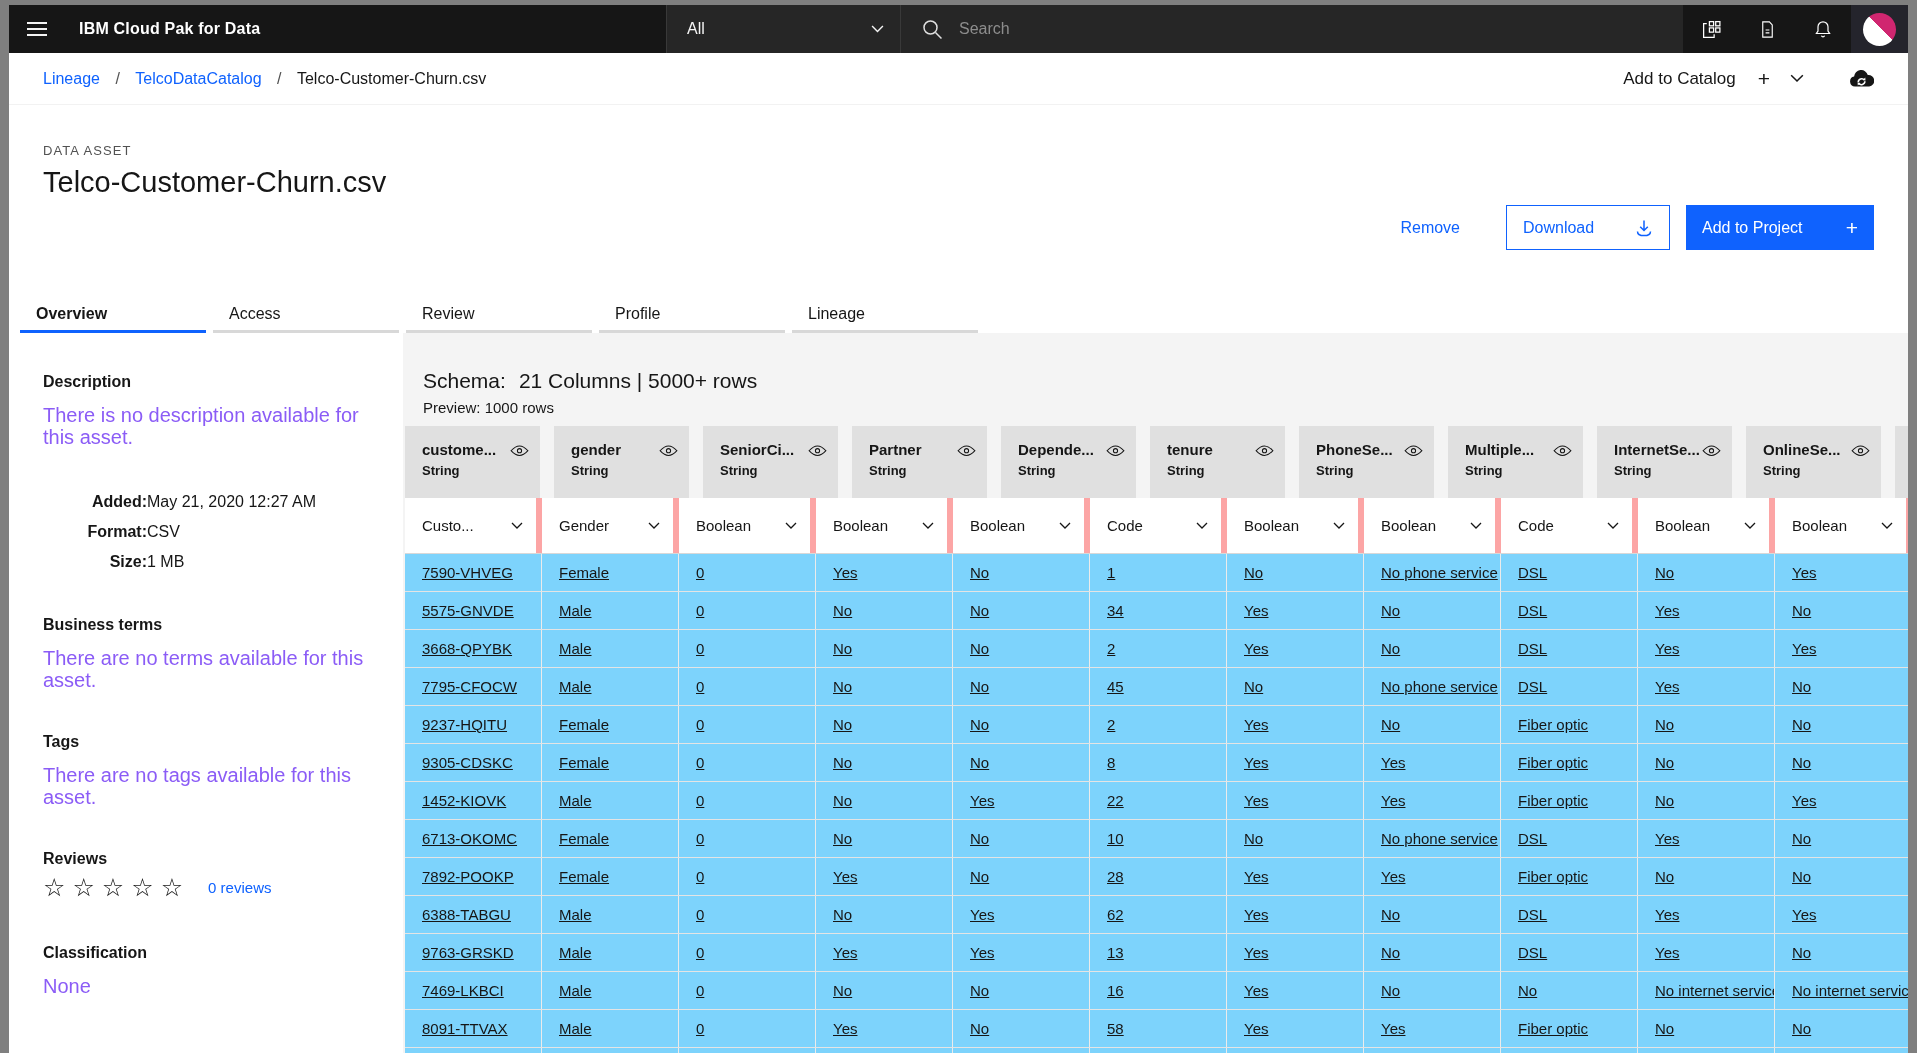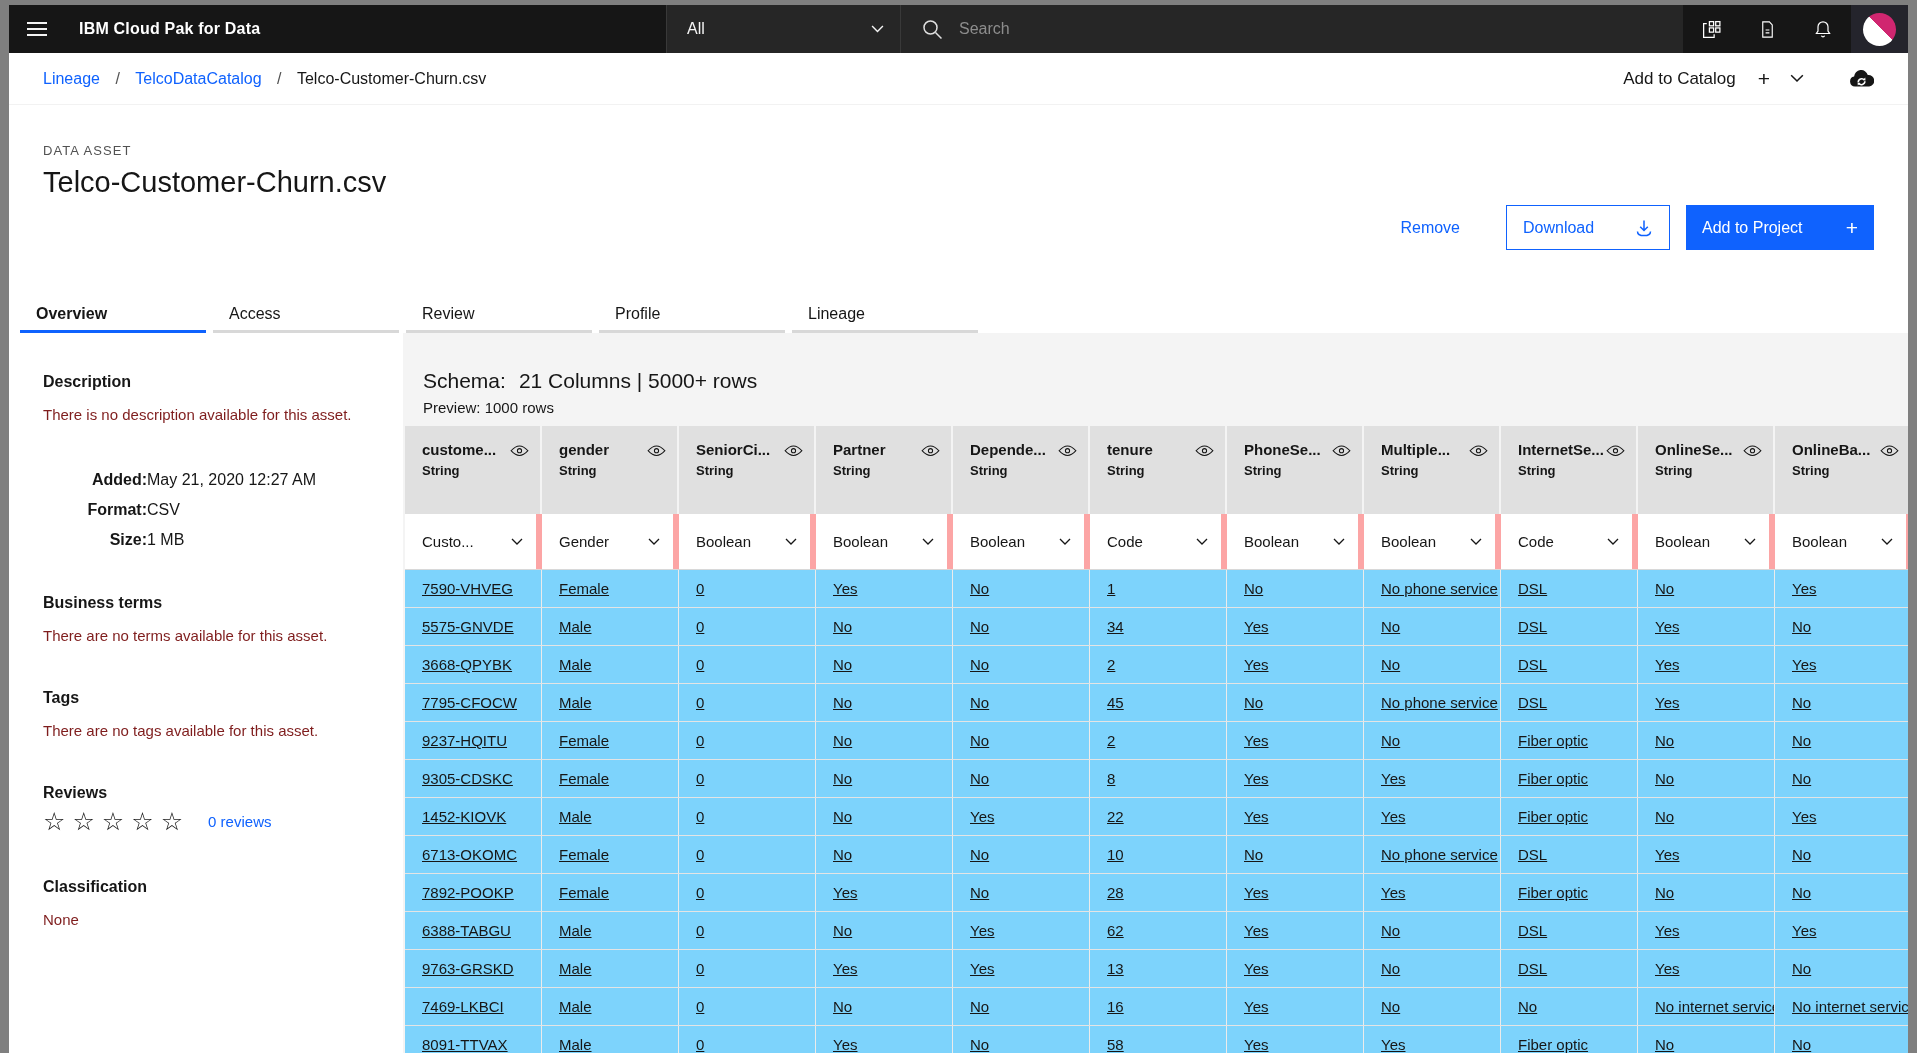--- a/index.html
+++ b/index.html
@@ -47,41 +47,41 @@
 
   
   .tabs { height:50px; background:#fff; display:flex; gap:7px; padding-left:11px; }
   .tab { width:186px; text-align:left; padding:15px 0 0 16px; font-size:16px; color:#161616; background:#fff; border:none; border-bottom:3px solid #d8d8d8; cursor:pointer; font-family:"Liberation Sans",sans-serif; }
   .tab.active { font-weight:700; border-bottom-color:#0f62fe; }
 
   
   .content { display:flex; height:758px; }
   .sidebar { width:394px; background:#fff; padding:40px 34px 0 34px; overflow:hidden; flex-shrink:0; }
   .sb-h { font-size:16px; font-weight:700; color:#161616; }
-  .sb-t { font-size:15px; color:#7f1d1d; margin-top:13px; line-height:22px; }
+  .sb-t { font-size:20px; color:#8b5cf6; margin-top:13px; line-height:22px; }
   .meta { margin-top:42px;text-align:right; }
   .meta-row { display:flex; margin-bottom:6px; }
   .meta-row .lab { width:104px; font-weight:700; font-size:16px; line-height:24px; }
   .meta-row .val { font-size:16px; line-height:24px; }
   .sb-block { margin-top:42px; }
   .stars-row { display:flex; align-items:center; margin-top:6px; }
   .stars { font-family:"DejaVu Sans",sans-serif; font-size:25px; letter-spacing:7px; color:#161616; cursor:pointer; line-height:1.1; }
   .rev-link { color:#0f62fe; font-size:15px; margin-left:18px; text-decoration:none; cursor:pointer; }
 
   .main { flex:1; background:#f4f4f4; position:relative; overflow:hidden; }
   .schema-head { height:93px; padding:36px 52px 0 20px; display:flex; justify-content:space-between; }
   .schema-title { font-size:21px; color:#161616; }
   .schema-title .s-label { margin-right:13px; }
   .preview { font-size:15px; color:#161616; margin-top:6px; }
   .refresh { display:flex; align-items:flex-start; gap:17px; font-size:16px; color:#161616; margin-top:13px; }
   .refresh svg { cursor:pointer; margin-top:1px; }
 
   
   .tbl { margin-left:2px; width:1507px; }
-  .thead { display:flex; height:88px; }
+  .thead { display:flex; height:72px;gap:12px; }
   .th { width:137px; flex-shrink:0; background:#e0e0e0; border-right:2px solid #f4f4f4; padding:15px 8px 0 17px; position:relative; }
   .cname { display:block; font-weight:700; font-size:15px; white-space:nowrap; overflow:hidden; padding-right:22px; }
   .th .eye { position:absolute; right:11px; top:16px; cursor:pointer; }
   .ctype { font-weight:700; font-size:13px; margin-top:5px; }
   .tselrow { display:flex; height:56px; background:#fff; border-bottom:1px solid #d8d8d8; }
   .ts { width:137px; flex-shrink:0; border-right:6px solid #fca5a5; display:flex; align-items:center; justify-content:space-between; padding:0 13px 0 17px; font-size:15px; color:#161616; background:#fff; cursor:pointer; white-space:nowrap; overflow:hidden; }
   .ts span { overflow:hidden; }
   .trow { display:flex; height:38px; background:#7dd3fc; border-bottom:1px solid #e4e4e4;text-decoration:underline; }
   .td { width:137px; flex-shrink:0; border-right:1px solid #ebebeb; font-size:15px; color:#161616; line-height:37px; padding-left:17px; white-space:nowrap; overflow:hidden; }
 </style>

